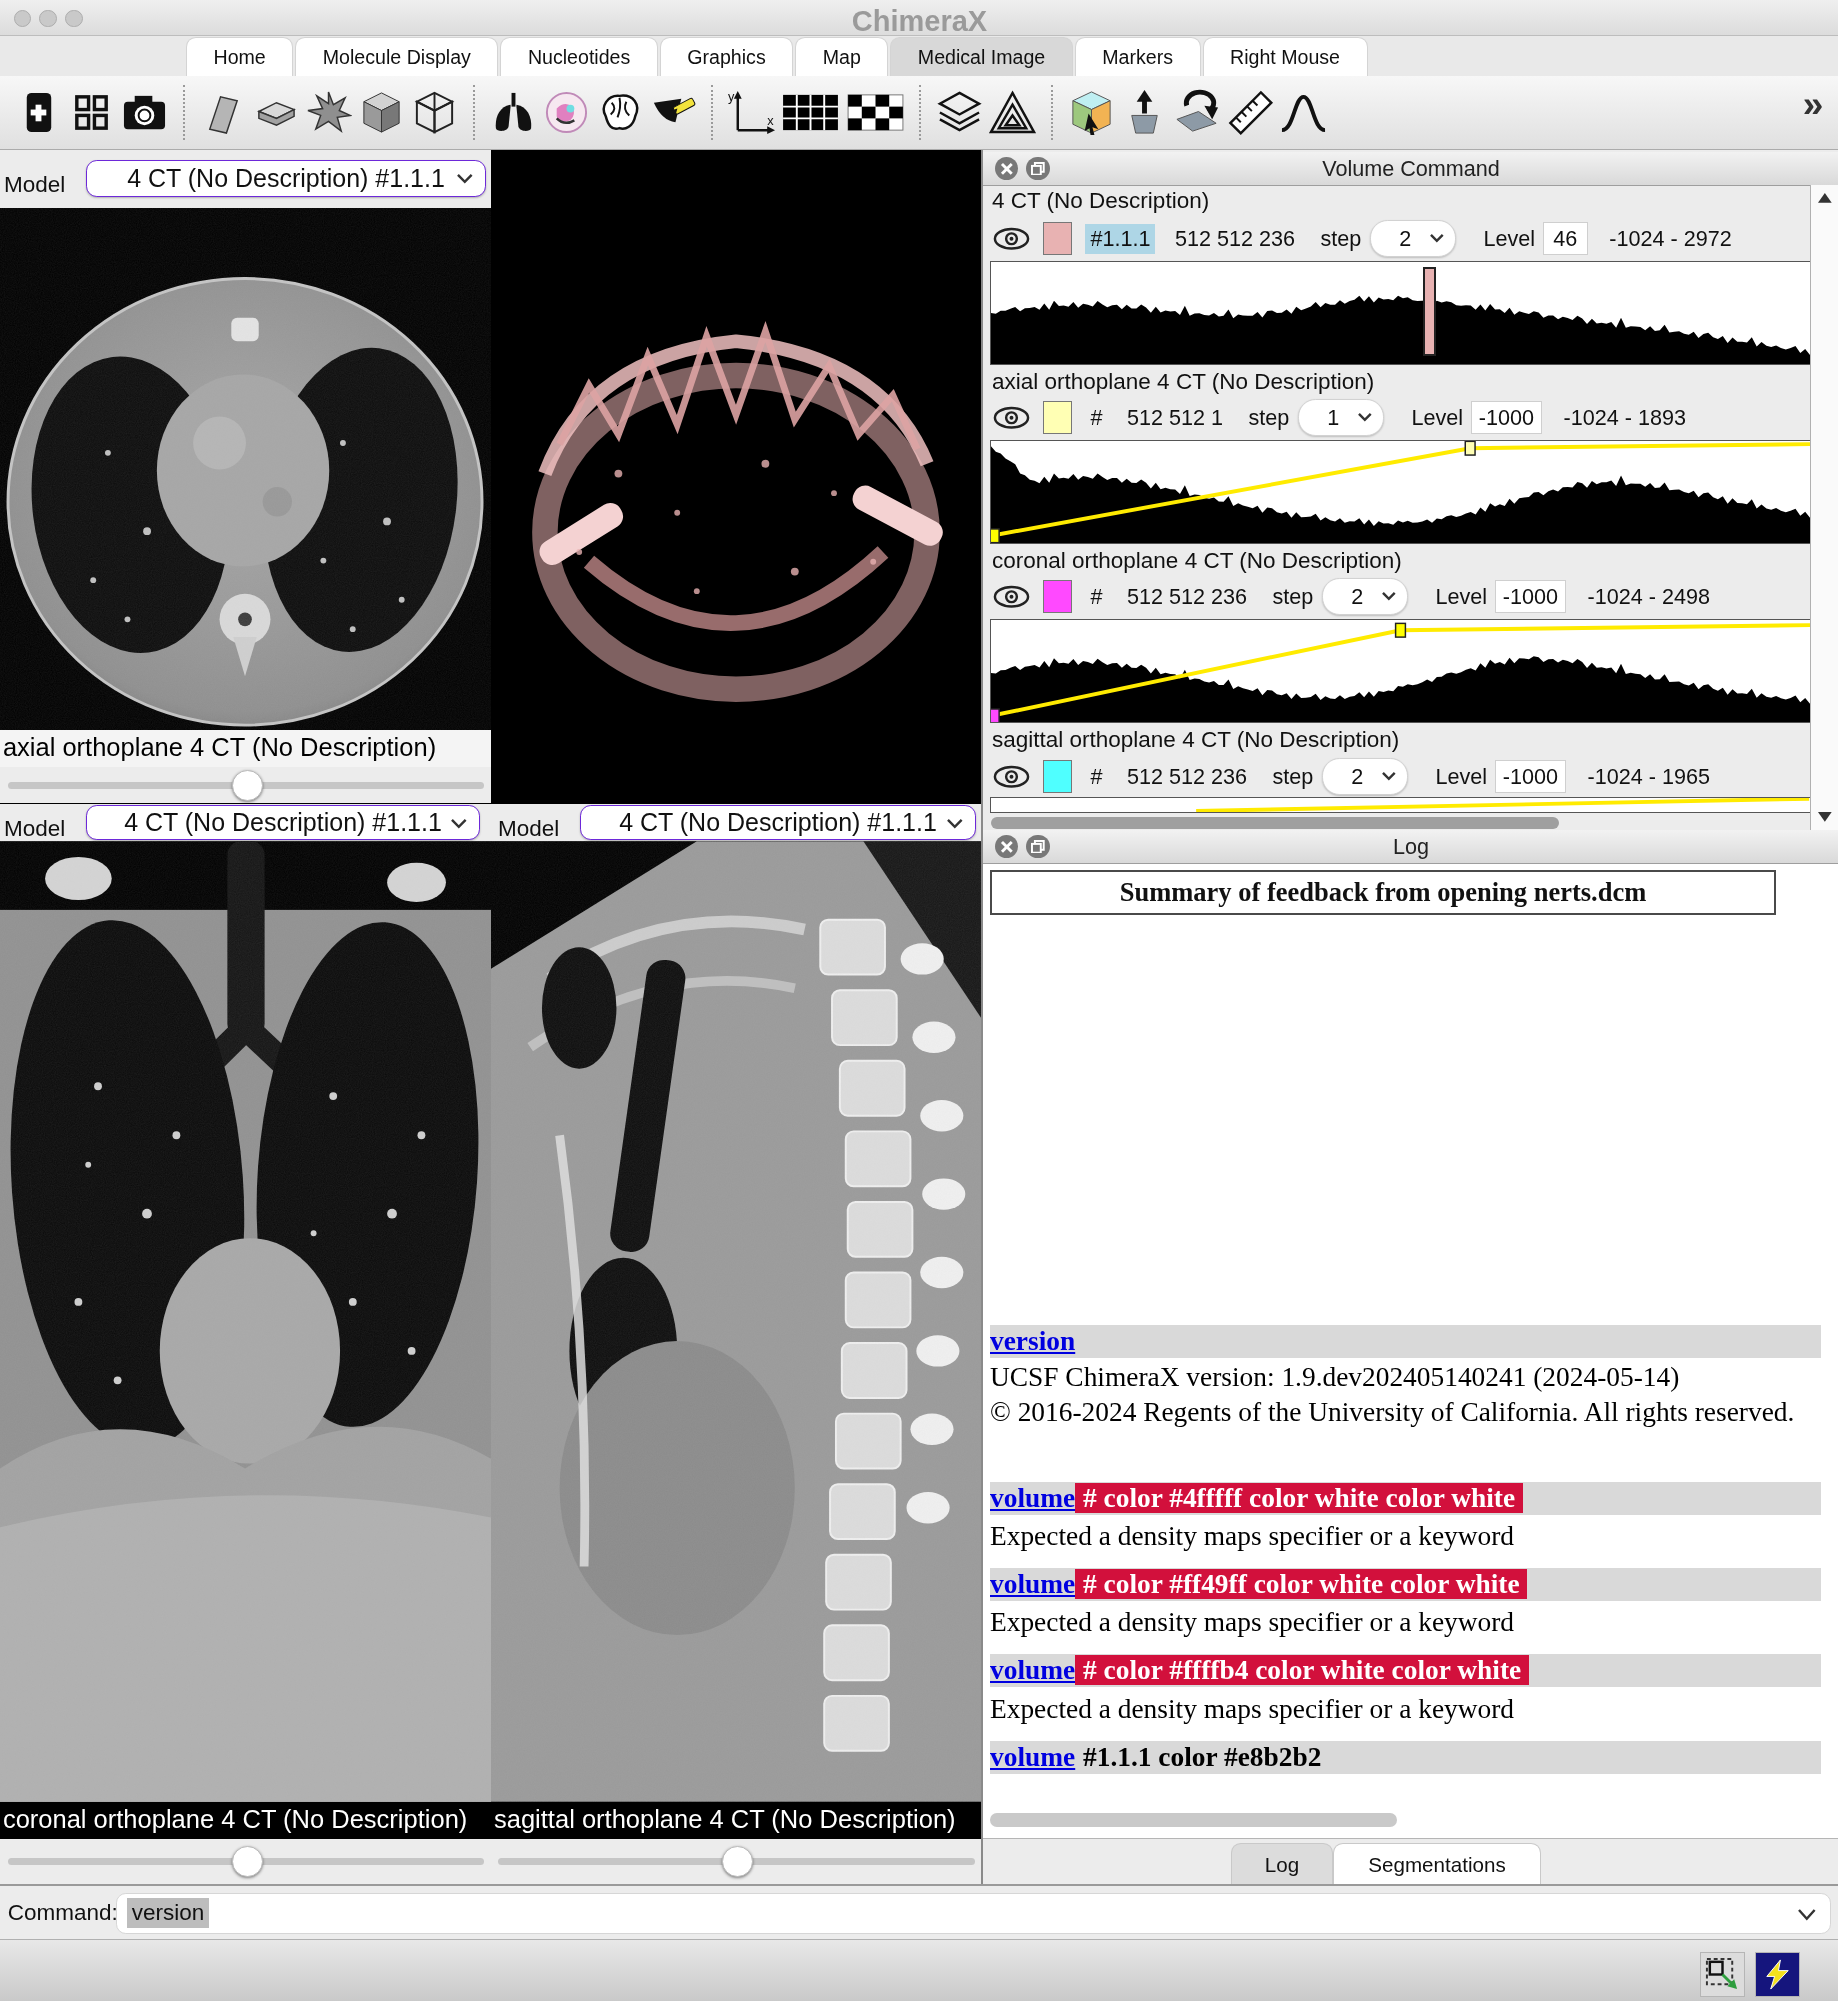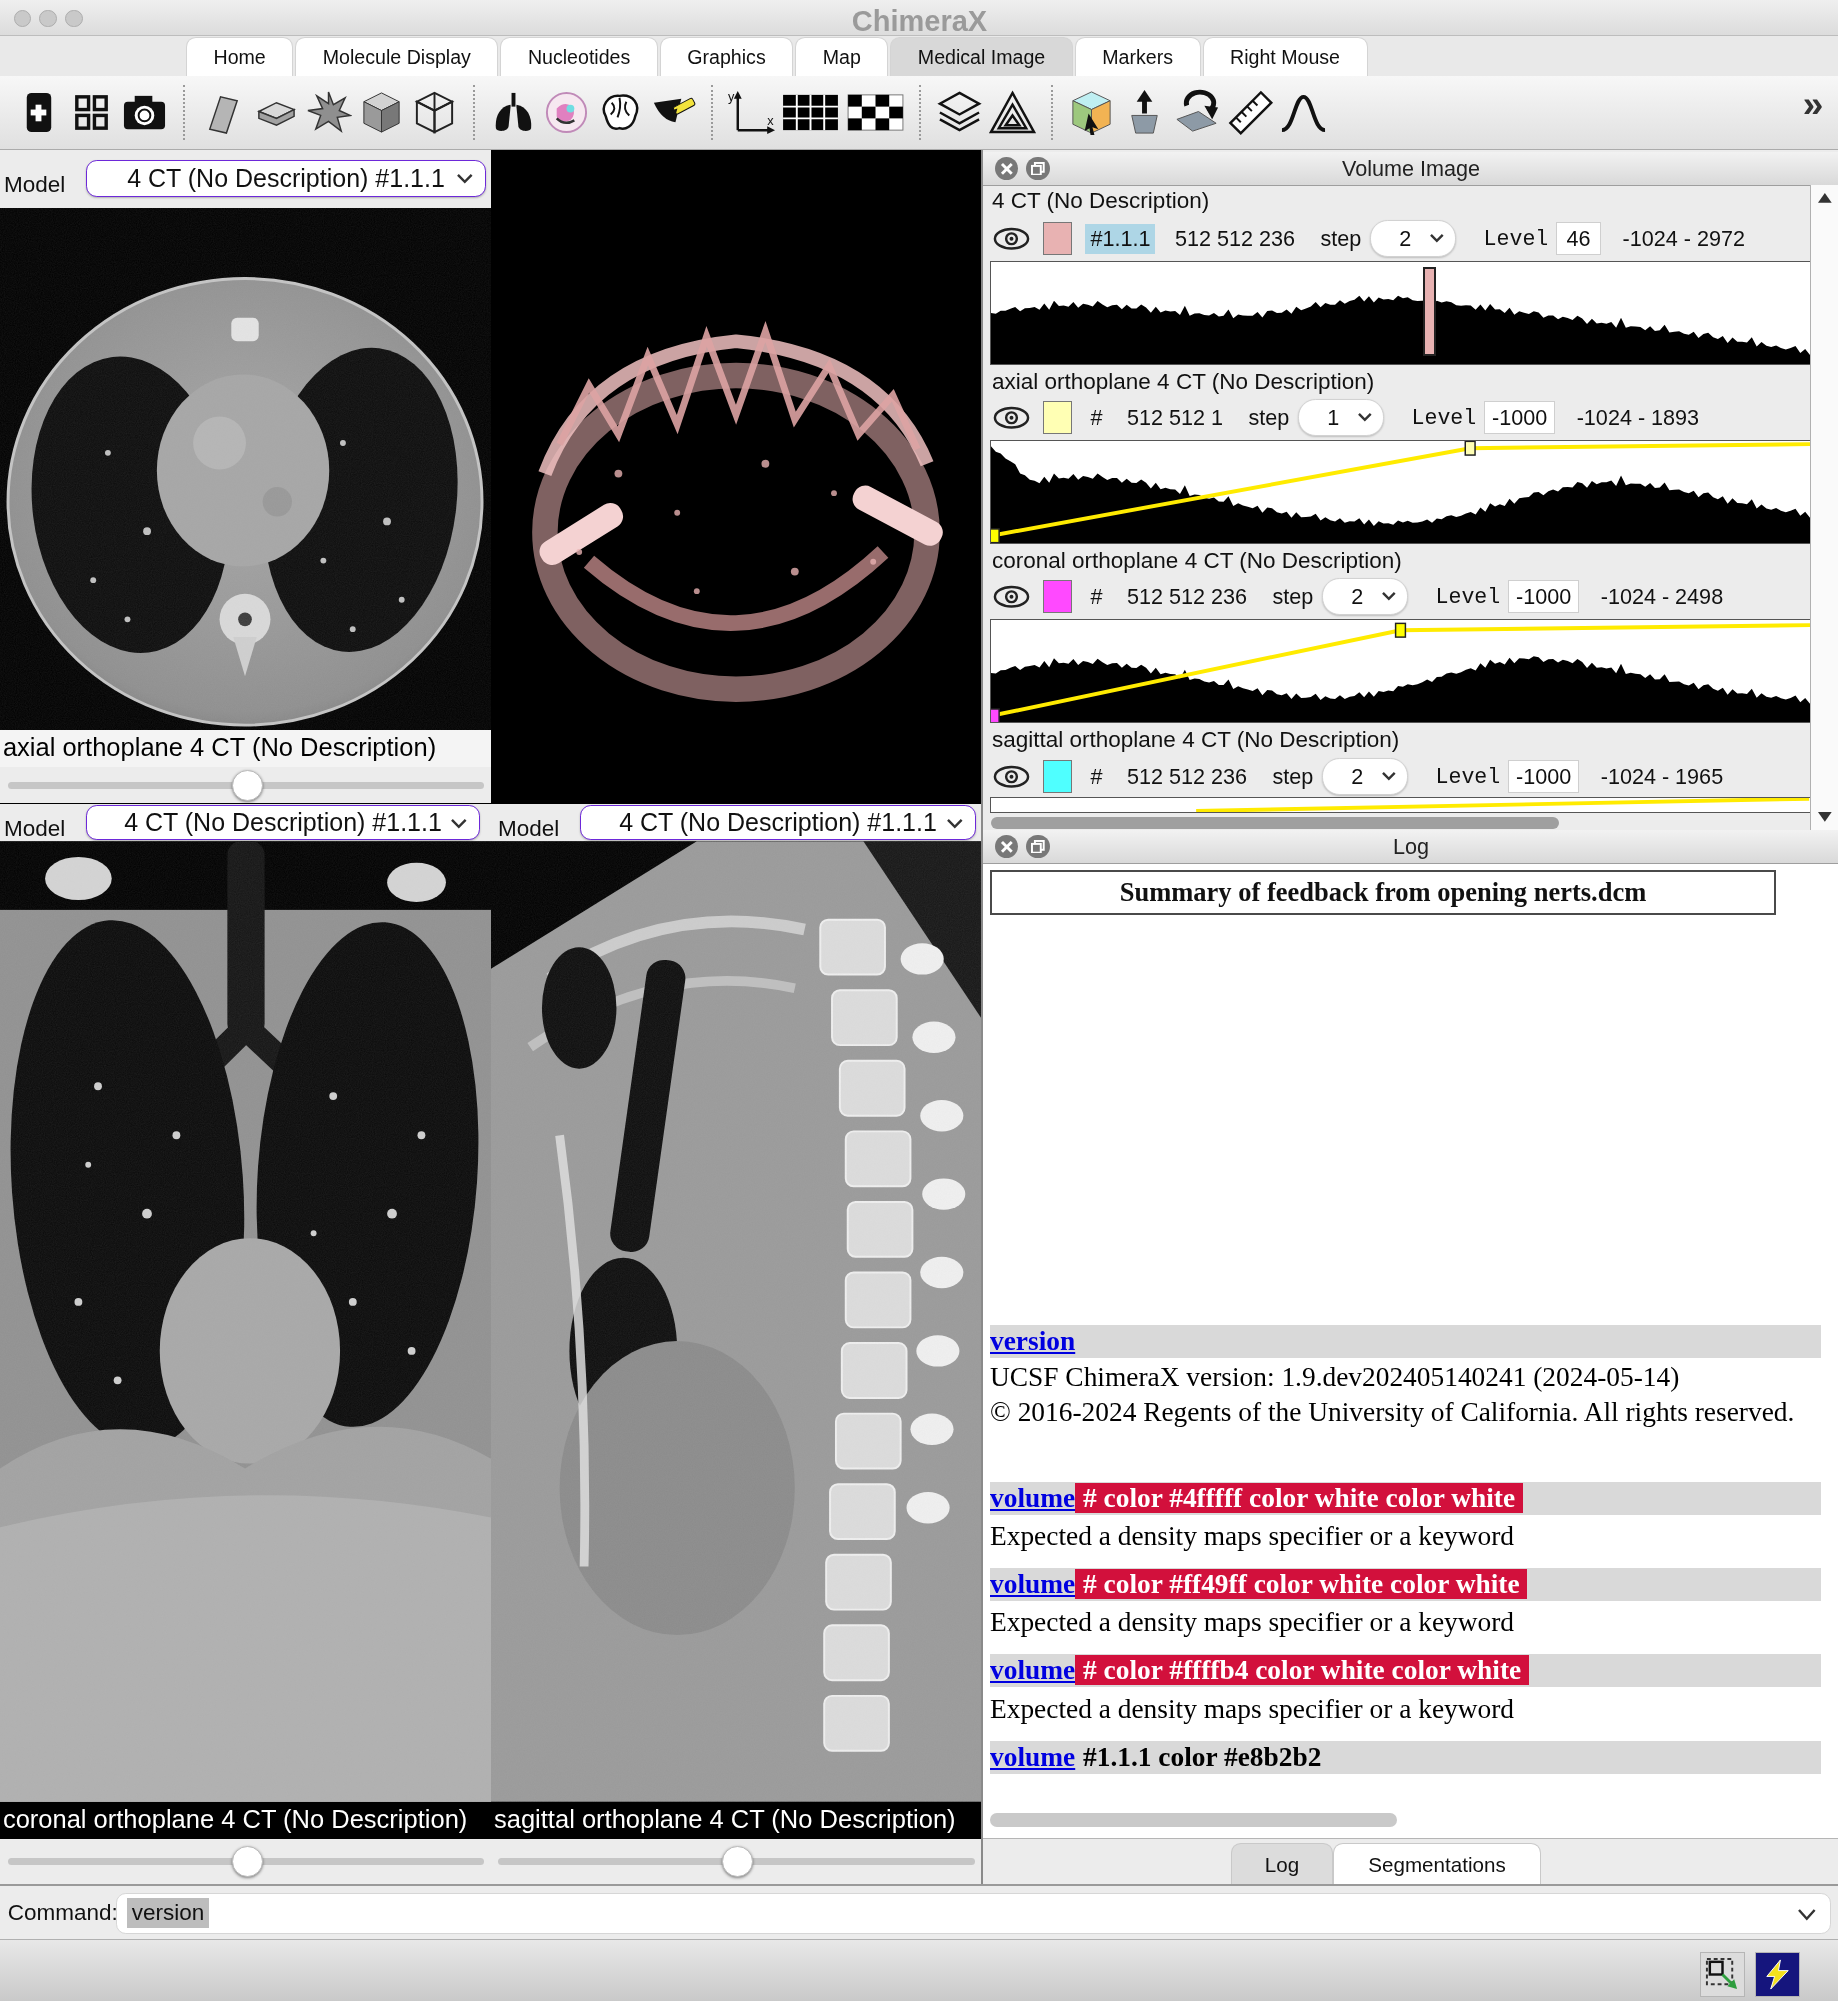--- a/index.html
+++ b/index.html
@@ -49,21 +49,21 @@
   .vvrow{position:absolute;left:992px;width:823px;height:37px;display:flex;align-items:center;font-size:21.6px;}
   .swatch{width:29px;height:33px;border:1px solid #777;box-sizing:border-box;margin-left:11.8px;flex:0 0 auto;}
   .vid{margin-left:13.7px;padding:2px 4.9px;}
   .vid.hl{background:#aed6e6;}
   .vsize{margin-left:19.6px;}
   .vstep{margin-left:25.5px;}
   .pill{margin-left:8.8px;width:84px;height:35px;background:#fff;border:1px solid #d2d2d2;border-radius:17.6px;
       box-shadow:0 1px 2px rgba(0,0,0,.2);display:flex;align-items:center;justify-content:center;position:relative;}
   .pill span{margin-right:15.7px;}
   .pill .chev{position:absolute;right:10.8px;top:11.8px;}
-  .vlevel{margin-left:27.4px;font-family:Liberation Mono, monospace;}
+  .vlevel{margin-left:27.4px;}
   .lvlbox{margin-left:7.8px;background:#fff;border:1px solid #cfcfcf;padding:2.9px 6.9px;min-width:29px;text-align:center;}
   .vrange{margin-left:21.6px;white-space:nowrap;}
   .histbox{position:absolute;left:990px;width:821px;height:104px;background:#fff;border:1px solid #555;box-sizing:border-box;}
   .marker{position:absolute;top:4.9px;bottom:7.8px;width:12.7px;background:#e8b2b2;border:2px solid #222;box-sizing:border-box;}
   .vscroll{left:1810px;top:185px;width:28px;height:645px;background:#fafafa;border-left:1px solid #b0b0b0;box-sizing:border-box;}
   .vscroll .up{position:absolute;top:7.8px;left:6.9px;}
   .vscroll .down{position:absolute;bottom:7.8px;left:6.9px;}
   .hthumb{position:absolute;border-radius:6.9px;}
   
   #log-body{left:983px;top:864px;width:856px;height:974px;background:#fff;}
@@ -490,21 +490,21 @@
           <line x1="2" y1="2" x2="12" y2="12" stroke="#fff" stroke-width="3"></line>
           <line x1="12" y1="2" x2="2" y2="12" stroke="#fff" stroke-width="3"></line>
         </svg>
     </div>
     <div class="winbtn" style="left:43px">
       <svg width="13.7" height="13.7" fill="none" stroke="#fff" stroke-width="2" viewBox="0 0 14 14">
           <rect x="4" y="1" width="9" height="9"></rect>
           <rect x="1" y="4" width="9" height="9" fill="#787878"></rect>
         </svg>
     </div>
-    <div class="panel-title">Volume Image</div>
+    <div class="panel-title">Volume Command</div>
   </div>
 
   <div class="vvname" style="top:188px">4 CT (No Description)</div>
   <div class="vvrow" style="top:220px">
     <svg width="39" height="25.5" viewBox="0 0 40 26">
       <ellipse cx="20" cy="13" rx="17" ry="10" fill="none" stroke="#222" stroke-width="2.5"></ellipse>
       <circle cx="20" cy="13" r="5.5" fill="none" stroke="#222" stroke-width="2.5"></circle>
         <circle cx="20" cy="13" r="2" fill="#222"></circle>
       </svg>
     <div class="swatch" style="background: rgb(232, 178, 178);"></div>

